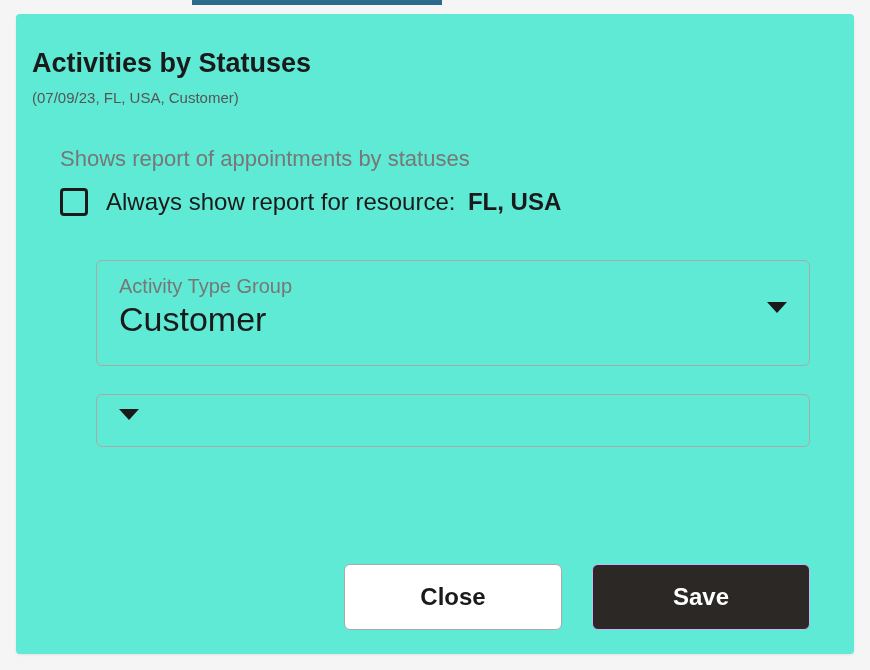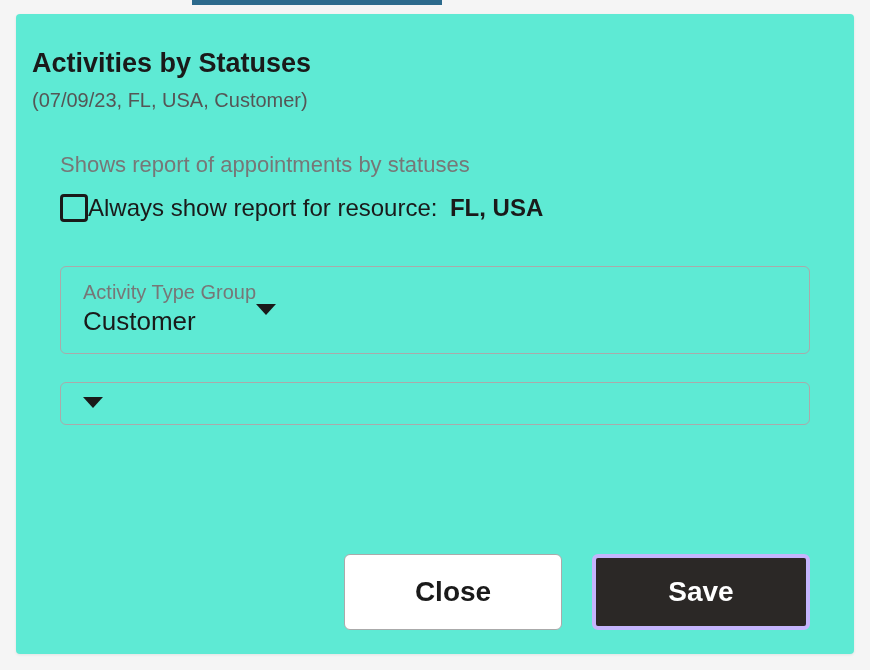--- a/index.html
+++ b/index.html
@@ -35,37 +35,38 @@
       display: flex;
       flex-direction: column;
     }
     .dialog-title {
       font-size: 27px;
       font-weight: 700;
       color: #1a1a1a;
       margin-bottom: 10px;
     }
     .dialog-subtitle {
-      font-size: 20px;
+      font-size: 15px;
       color: #555;
       margin-bottom: 40px;
     }
     .content {
       padding-left: 28px;
       padding-right: 28px;
       flex: 1;
     }
     .description {
       font-size: 22px;
       color: #777;
       margin-bottom: 16px;
     }
     .checkbox-row {
       display: flex;
       align-items: center;
+      gap: 18px;
       margin-bottom: 44px;
     }
     .checkbox {
       width: 28px;
       height: 28px;
       border: 3px solid #1a1a1a;
       border-radius: 4px;
       flex-shrink: 0;
       cursor: pointer;
     }
@@ -75,70 +76,71 @@
     }
     .checkbox-value {
       font-size: 24px;
       font-weight: 700;
       color: #1a1a1a;
       margin-left: 8px;
     }
     .select-field {
       border: 1px solid #aaa;
       border-radius: 6px;
-      padding: 14px 22px 16px 22px;
+      padding: 14px 22px 26px 22px;
       margin-bottom: 28px;
       display: flex;
       align-items: center;
-      justify-content: flex-start;
+      justify-content: space-between;
       cursor: pointer;
+      margin-left: 36px;
     }
     .select-text {
       display: flex;
       flex-direction: column;
       gap: 2px;
     }
     .select-label {
       font-size: 20px;
       color: #777;
     }
     .select-value {
-      font-size: 26px;
+      font-size: 34px;
       color: #1a1a1a;
     }
     .caret {
       width: 0;
       height: 0;
       border-left: 10px solid transparent;
       border-right: 10px solid transparent;
       border-top: 11px solid #1a1a1a;
     }
     .button-row {
       display: flex;
       justify-content: flex-end;
       gap: 30px;
       padding-right: 28px;
     }
     .btn {
-      font-size: 28px;
+      font-size: 24px;
       font-weight: 700;
       padding: 18px 0;
       width: 218px;
       border-radius: 6px;
       cursor: pointer;
       text-align: center;
     }
     .btn-secondary {
       background: #fff;
       border: 1px solid #aaa;
       color: #1a1a1a;
     }
     .btn-primary {
       background: #2b2826;
-      border: 4px solid #c4b5fd;
+      border: 1px solid #c4b5fd;
       color: #fff;
     }
   </style>
 </head>
 <body>
 
 <div class="tab-indicator"></div>
 
 <div class="dialog">
   <h1 class="dialog-title">Activities by Statuses</h1>

